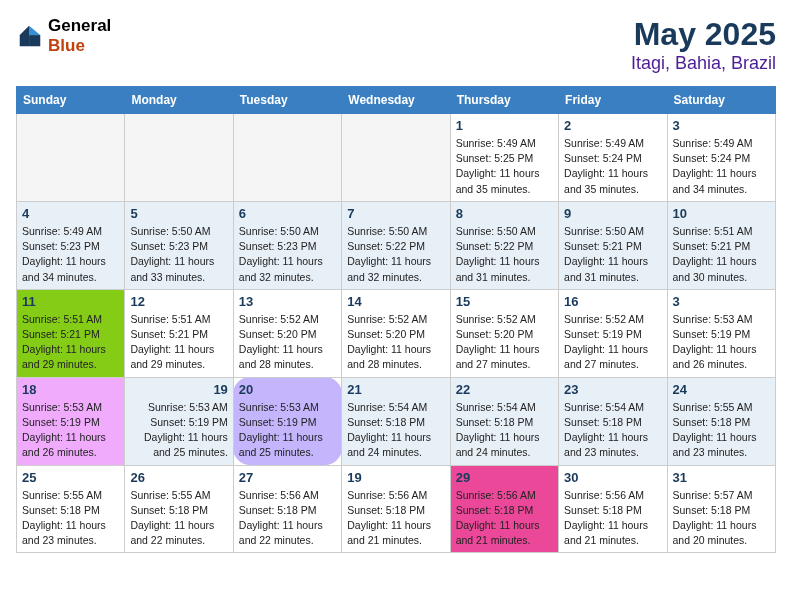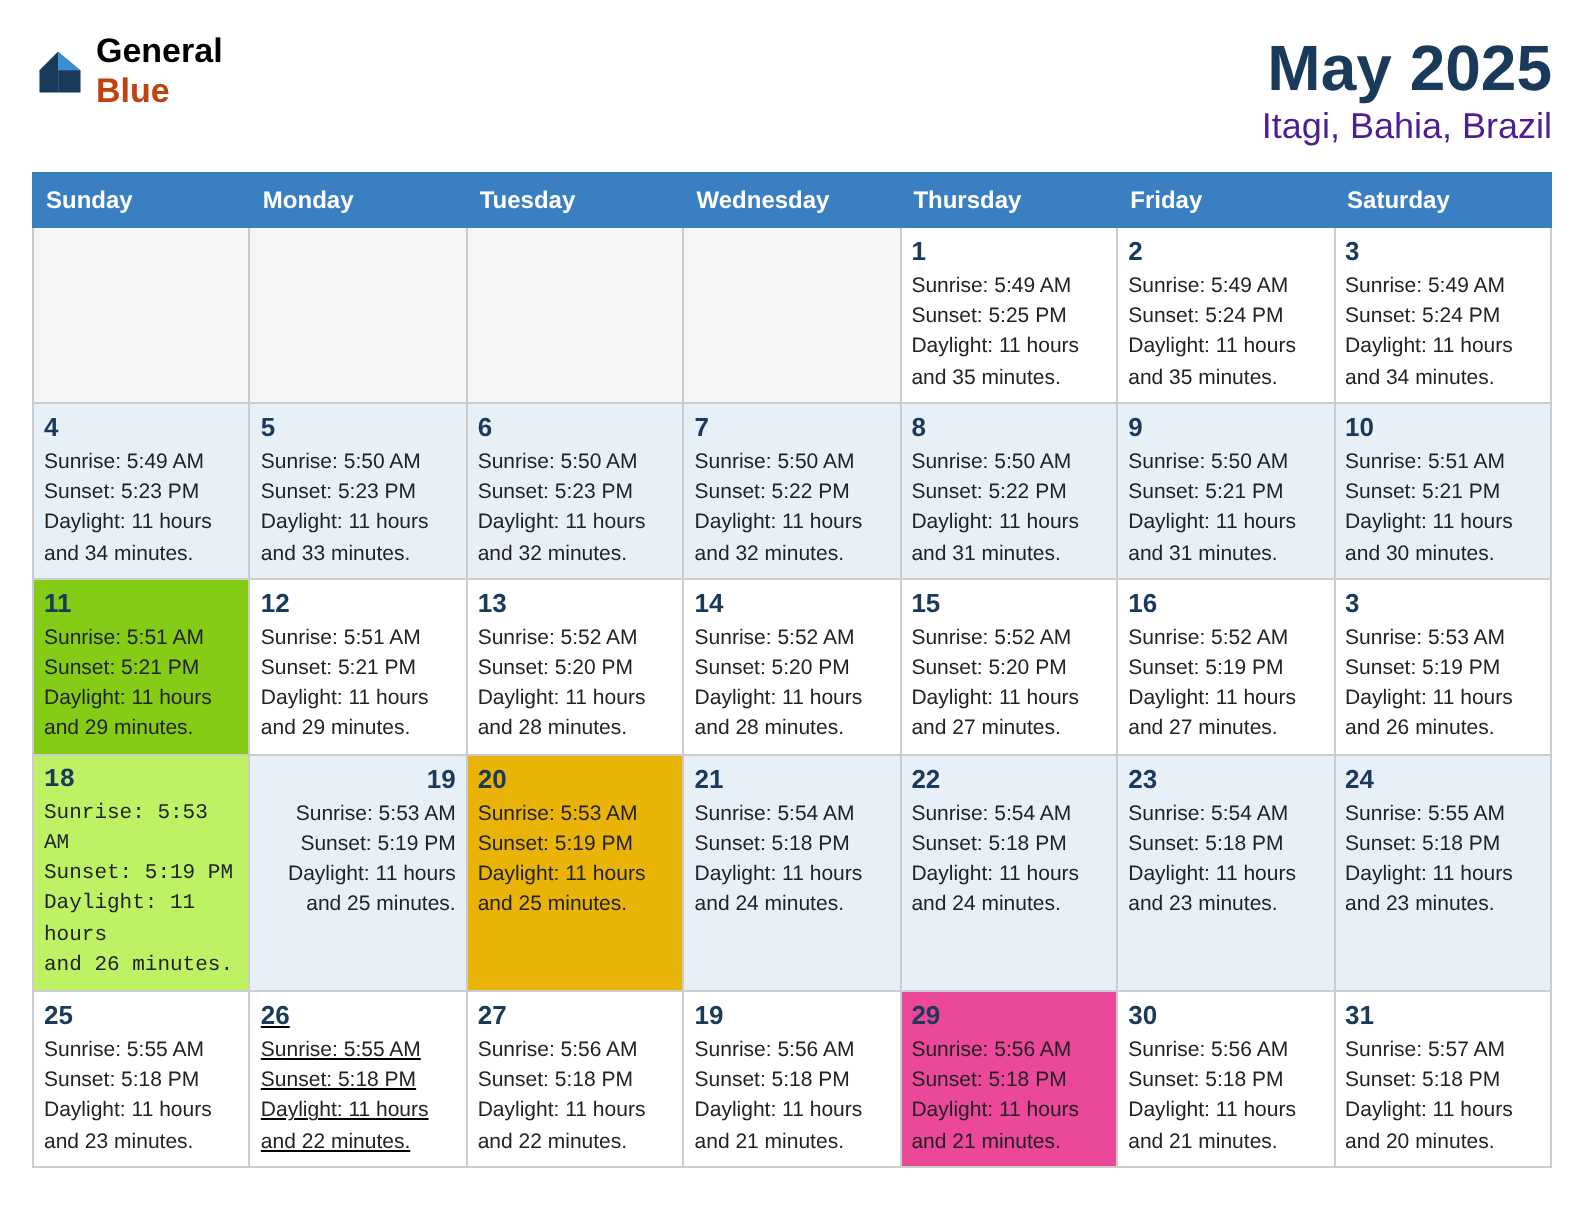--- a/index.html
+++ b/index.html
@@ -239,35 +239,35 @@
         </td>
         <td style="background: rgb(255, 255, 255);">
           <span class="day-num">3</span>
           <div class="day-info" style="white-space: pre-line;">Sunrise: 5:53 AM
 Sunset: 5:19 PM
 Daylight: 11 hours
 and 26 minutes.</div>
         </td>
       </tr>
       <tr>
-        <td style="background: #bef264; font-family: Liberation Mono, monospace;">
+        <td style="background: #f0abfc;">
           <span class="day-num">18</span>
           <div class="day-info" style="white-space: pre-line;">Sunrise: 5:53 AM
 Sunset: 5:19 PM
 Daylight: 11 hours
 and 26 minutes.</div>
         </td>
         <td style="background: rgb(232, 240, 247); text-align: right;">
           <span class="day-num">19</span>
           <div class="day-info" style="white-space: pre-line;">Sunrise: 5:53 AM
 Sunset: 5:19 PM
 Daylight: 11 hours
 and 25 minutes.</div>
         </td>
-        <td style="background: #eab308;">
+        <td style="background: #c4b5fd; border-radius: 17px;">
           <span class="day-num">20</span>
           <div class="day-info" style="white-space: pre-line;">Sunrise: 5:53 AM
 Sunset: 5:19 PM
 Daylight: 11 hours
 and 25 minutes.</div>
         </td>
         <td style="background: rgb(232, 240, 247);">
           <span class="day-num">21</span>
           <div class="day-info" style="white-space: pre-line;">Sunrise: 5:54 AM
 Sunset: 5:18 PM
@@ -297,21 +297,21 @@
         </td>
       </tr>
       <tr>
         <td style="background: rgb(255, 255, 255);">
           <span class="day-num">25</span>
           <div class="day-info" style="white-space: pre-line;">Sunrise: 5:55 AM
 Sunset: 5:18 PM
 Daylight: 11 hours
 and 23 minutes.</div>
         </td>
-        <td style="background: rgb(255, 255, 255); text-decoration: underline;">
+        <td style="background: rgb(255, 255, 255);">
           <span class="day-num">26</span>
           <div class="day-info" style="white-space: pre-line;">Sunrise: 5:55 AM
 Sunset: 5:18 PM
 Daylight: 11 hours
 and 22 minutes.</div>
         </td>
         <td style="background: rgb(255, 255, 255);">
           <span class="day-num">27</span>
           <div class="day-info" style="white-space: pre-line;">Sunrise: 5:56 AM
 Sunset: 5:18 PM

